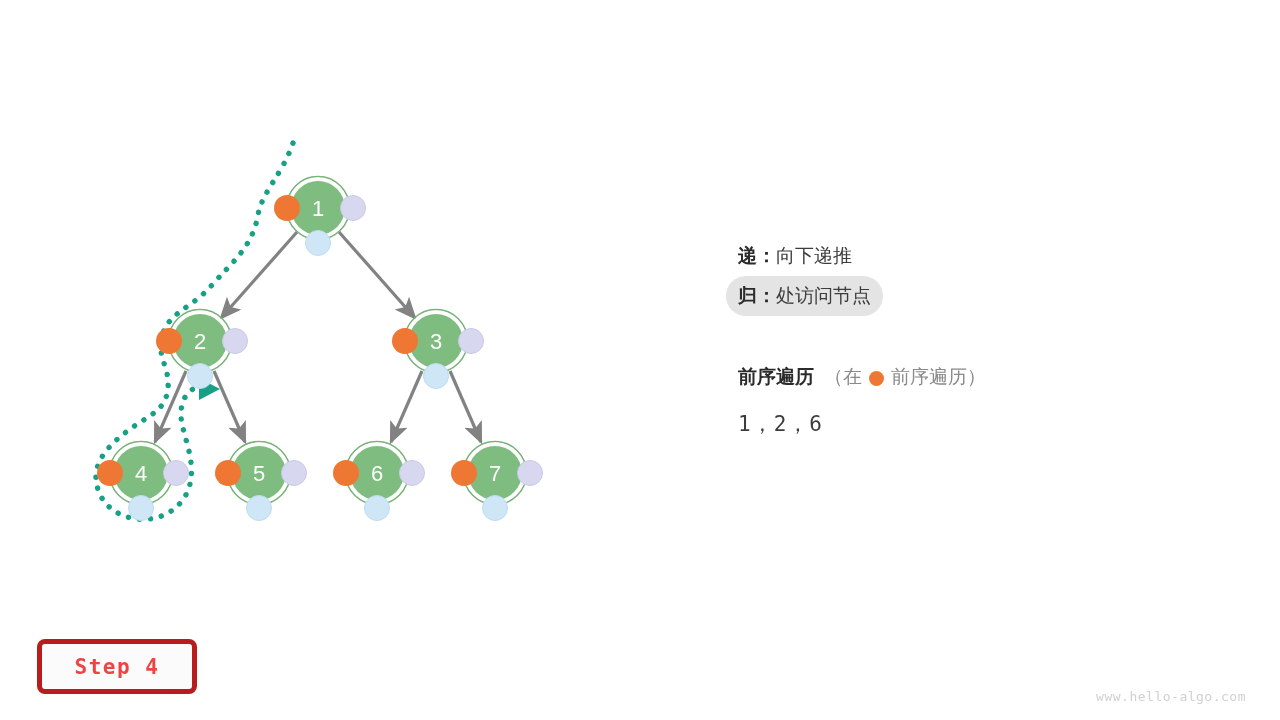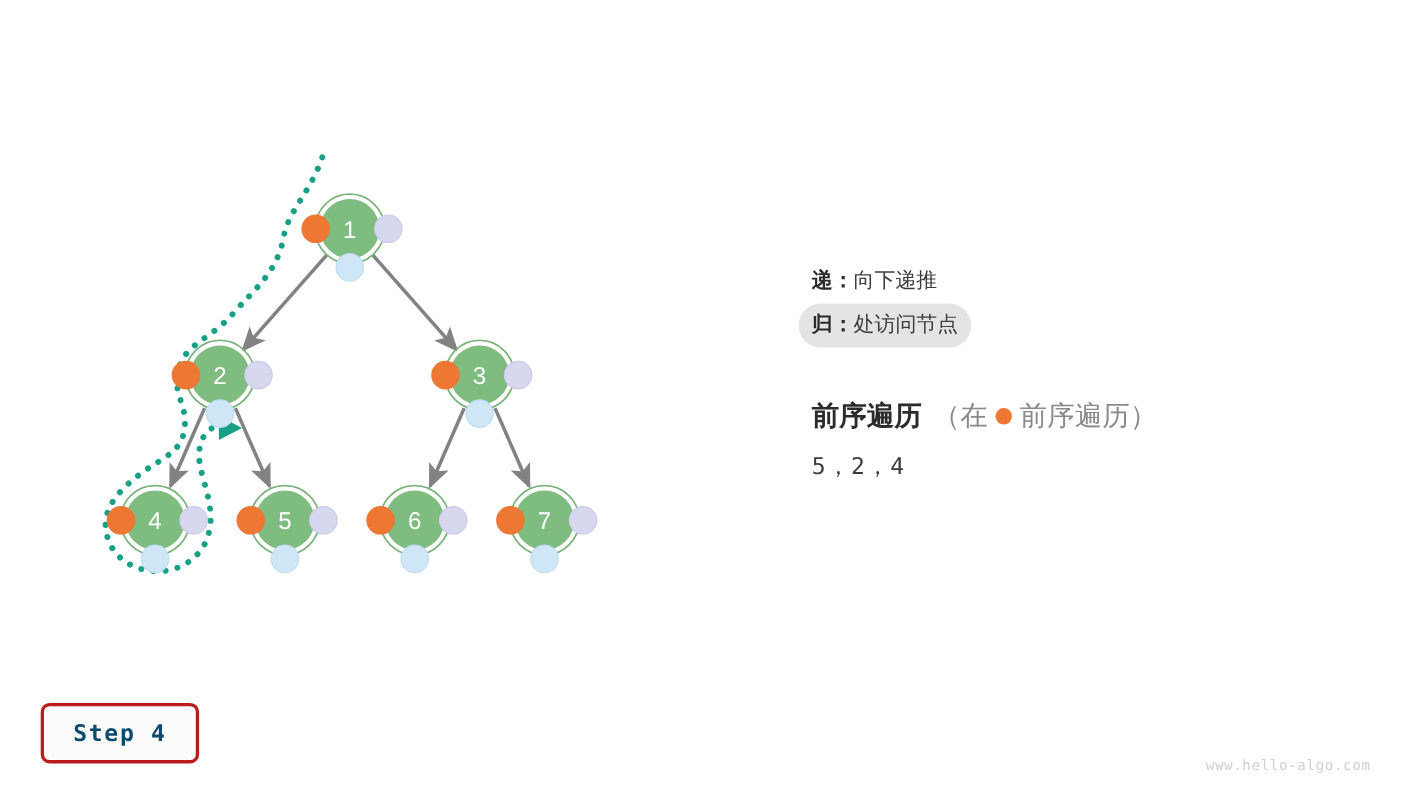--- a/index.html
+++ b/index.html
@@ -51,27 +51,28 @@
   }
   .legend-val {
     color: #3c3c3c;
     margin-left: 0;
   }
 
   .traverse-line {
     position: absolute;
     left: 726px;
     top: 362px;
-    font-size: 25px;
+    font-size: 19px;
     line-height: 32px;
     white-space: nowrap;
     display: flex;
     align-items: center;
     padding: 0 12px;
     box-sizing: border-box;
+    font-family: Liberation Mono, monospace;
   }
   .traverse-title {
     font-weight: bold;
     color: #2b2b2b;
   }
   .traverse-note {
     color: #8a8a8a;
     margin-left: 10px;
     display: flex;
     align-items: center;
@@ -95,32 +96,32 @@
     color: #3c3c3c;
     letter-spacing: 1px;
     white-space: nowrap;
   }
 
   
   .step-badge {
     position: absolute;
     left: 37px;
     top: 639px;
-    width: 144px;
+    width: 160px;
     height: 55px;
-    border: 3px solid #b91c1c;
+    border: 5px solid #b91c1c;
     border-radius: 8px;
     background: #fbfbfb;
     display: flex;
     align-items: center;
     justify-content: center;
     font-family: "DejaVu Sans Mono", "Liberation Mono", monospace;
     font-weight: bold;
     font-size: 21px;
-    color: #0c4a6e;
+    color: #ef4444;
     letter-spacing: 1.5px;
     box-sizing: border-box;
   }
 
   
   .watermark {
     position: absolute;
     right: 34px;
     bottom: 16px;
     font-family: "DejaVu Sans Mono", "Liberation Mono", monospace;
@@ -257,17 +258,17 @@
 
 <div class="traverse-line">
   <span class="traverse-title">前序遍历</span>
   <span class="traverse-note">
     <span>（在</span>
     <span class="inline-dot"></span>
     <span>前序遍历）</span>
   </span>
 </div>
 
-<div class="result-line">5，2，4</div>
+<div class="result-line">1，2，6</div>
 
 <div class="step-badge">Step 4</div>
 
 <div class="watermark">www.hello-algo.com</div>
 
 </body></html>

